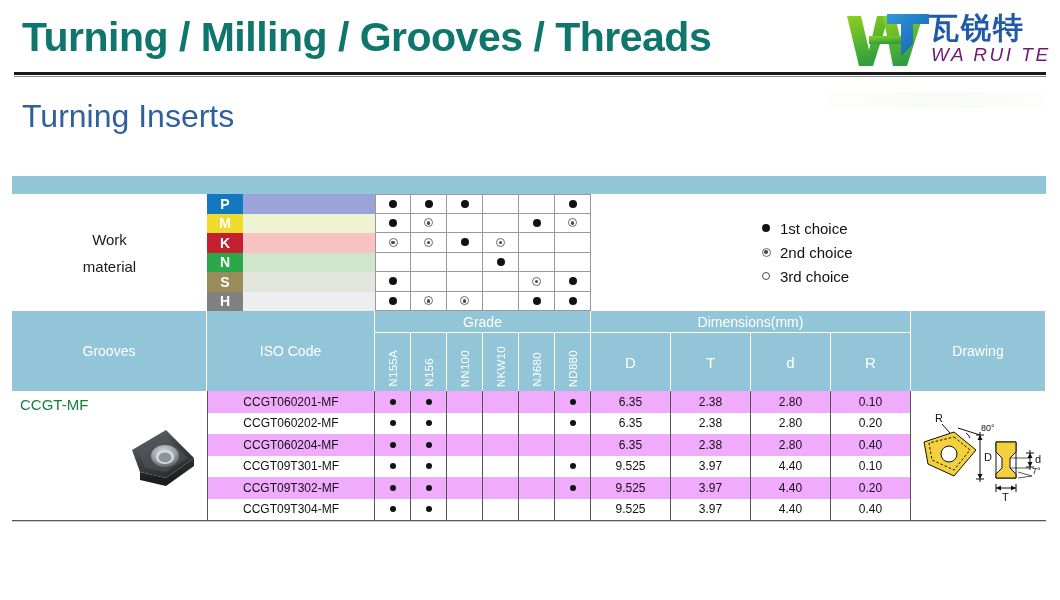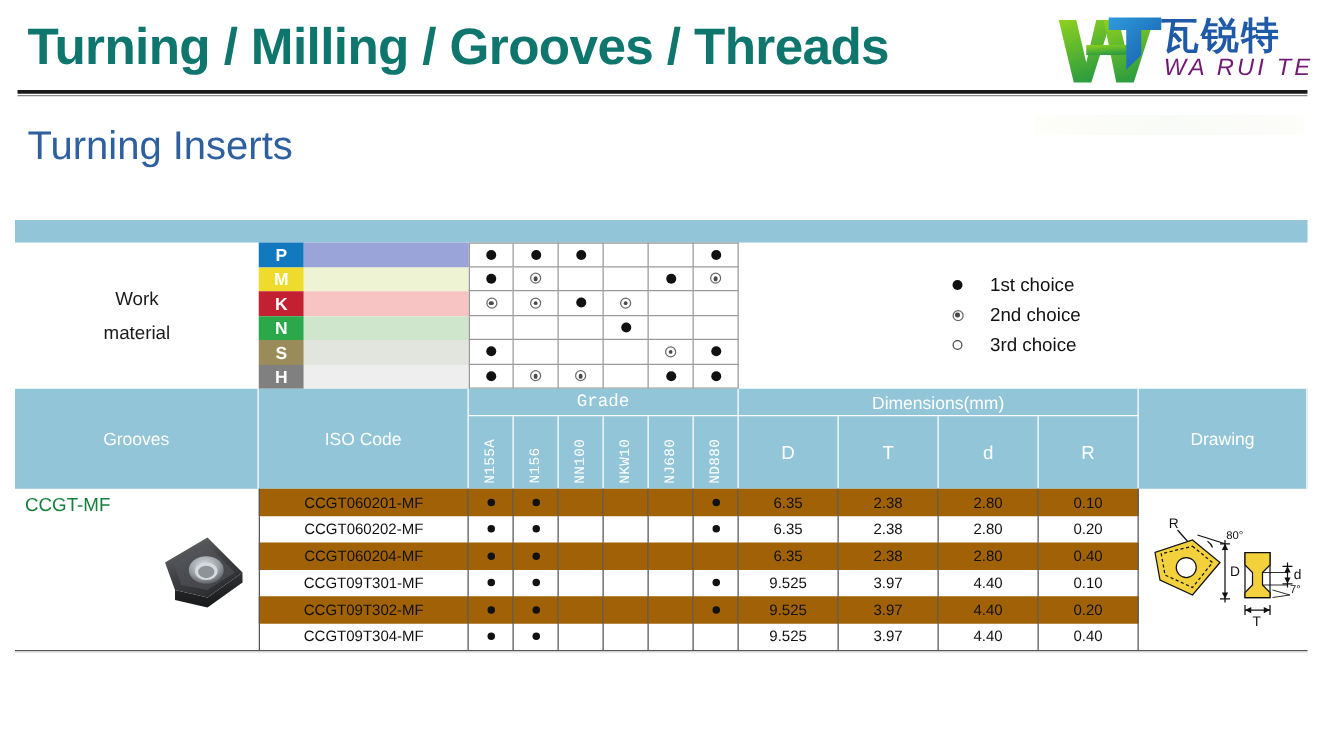--- a/index.html
+++ b/index.html
@@ -98,33 +98,33 @@
     width:9px; height:9px; border-radius:50%;
     border:1.5px solid #6a6a6a; display:flex; align-items:center; justify-content:center;
   }
   .mark2::after { content:""; width:3.5px; height:3.5px; border-radius:50%; background:#4a4a4a; }
   .mark3 { width:8px; height:8px; border-radius:50%; border:1.3px solid #4a4a4a; display:block; }
 
   
   .legend { position:absolute; left:756px; top:216px; width:220px; }
   .legend-item { display:flex; align-items:center; height:24px; }
   .legend-mark { width:20px; display:flex; align-items:center; justify-content:center; }
-  .legend-text { font-size:15px; color:#111; margin-left:16px; }
+  .legend-text { font-size:15px; color:#111; margin-left:4px; }
 
   
   .tbl { position:absolute; left:12px; top:311px; width:1034px; }
   .thead { display:flex; width:1034px; background:#92c5d8; color:#fff; }
   .th {
     border-right:1px solid #ffffff;
     display:flex; align-items:center; justify-content:center;
     font-size:14px; text-align:center;
   }
   .th-inserts { width:195px; height:80px; }
   .th-iso { width:168px; height:80px; }
-  .th-grade-wrap { width:216px; height:80px; display:flex; flex-direction:column;font-family:Liberation Mono, monospace; }
+  .th-grade-wrap { width:216px; height:80px; display:flex; flex-direction:column; }
   .th-grade-top {
     height:22px; display:flex; align-items:center; justify-content:center;
     font-size:14px; border-bottom:1px solid #ffffff; border-right:1px solid #ffffff;
   }
   .th-grade-cols { display:flex; height:58px; }
   .th-gcol {
     width:36px; height:58px; border-right:1px solid #ffffff;
     display:flex; align-items:flex-end; justify-content:center; padding-bottom:4px;
   }
   .vtext { writing-mode:vertical-rl; transform:rotate(180deg); font-size:11.5px; letter-spacing:.3px; }
@@ -135,21 +135,21 @@
   }
   .th-dim-cols { display:flex; height:58px; }
   .th-dcol {
     width:80px; height:58px; border-right:1px solid #ffffff;
     display:flex; align-items:center; justify-content:center; font-size:15px;
   }
   .th-drawing { width:135px; height:80px; }
 
   .tbody { position:relative; width:1034px; }
   .trow { display:flex; width:1034px; height:21.5px; }
-  .trow.alt .c-iso, .trow.alt .c-grade, .trow.alt .c-dim { background:#a16207; }
+  .trow.alt .c-iso, .trow.alt .c-grade, .trow.alt .c-dim { background:#f0abfc; }
   .c-insert { width:195px; }
   .c-iso {
     width:168px; font-size:12px; color:#111;
     display:flex; align-items:center; justify-content:center;
     border-left:1px solid #555; border-right:1px solid #555;
   }
   .c-grades { width:216px; display:flex; }
   .c-grade {
     width:36px; border-right:1px solid #555;
     display:flex; align-items:center; justify-content:center;

